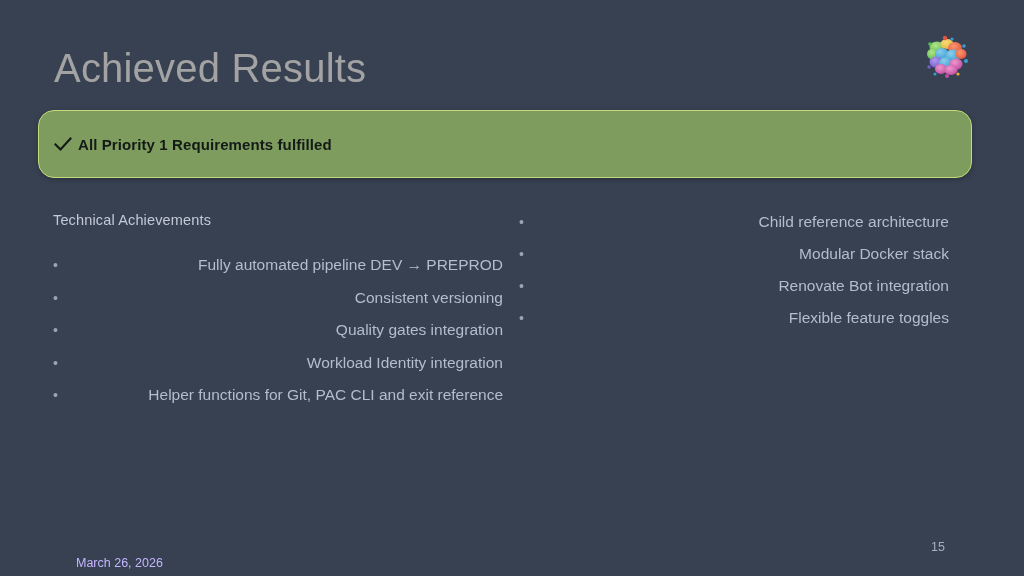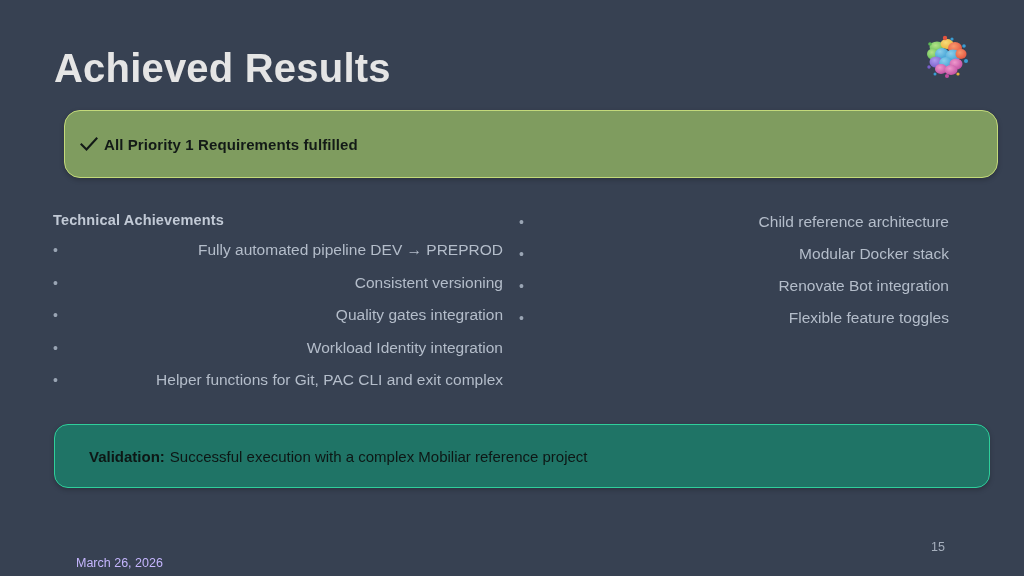--- a/index.html
+++ b/index.html
@@ -23,41 +23,41 @@
     box-sizing: border-box;
   }
 
   
   .slide-title {
     position: absolute;
     left: 54px;
     top: 44px;
     font-size: 40px;
     line-height: 48px;
-    font-weight: 700;
-    color: #e5e5e5;
+    font-weight: 400;
+    color: #a3a3a3;
     letter-spacing: 0.2px;
     white-space: nowrap;
     text-align: right;
   }
 
   
   .logo {
     position: absolute;
     right: 51px;
     top: 30px;
     width: 52px;
     height: 52px;
   }
   .logo svg { display: block; width: 52px; height: 52px; }
 
   
   .banner-success {
     position: absolute;
-    left: 64px;
+    left: 38px;
     top: 110px;
     width: 934px;
     height: 68px;
     background: #7f9c5f;
     border: 1.5px solid #c3d97a;
     border-radius: 16px;
     box-sizing: border-box;
     display: flex;
     align-items: center;
     padding-left: 12px;
@@ -85,24 +85,24 @@
   
   .col {
     position: absolute;
     top: 212px;
   }
   .col-left  { left: 53px;  width: 450px; }
   .col-right { left: 519px; width: 430px; }
 
   .col-heading {
     font-size: 14.5px;
-    font-weight: bold;
+    font-weight: normal;
     color: #c2cad6;
     letter-spacing: 0.15px;
-    margin: 0 0 12px 0;
+    margin: 0 0 27px 0;
     white-space: nowrap;
   }
   .col-right .col-heading { margin-bottom: 11px; }
 
   .bullets { list-style: none; margin: 0; padding: 0; }
   .bullets li {
     display: flex;
     align-items: baseline;
     font-size: 15.5px;
     color: #b4bdca;
@@ -255,21 +255,21 @@
       <li>
         <span class="dot">•</span>
         <span class="bullet-text">Quality gates integration</span>
       </li>
       <li>
         <span class="dot">•</span>
         <span class="bullet-text">Workload Identity integration</span>
       </li>
       <li>
         <span class="dot">•</span>
-        <span class="bullet-text">Helper functions for Git, PAC CLI and exit complex</span>
+        <span class="bullet-text">Helper functions for Git, PAC CLI and exit reference</span>
       </li>
     </ul>
   </div>
 
   <div class="col col-right">
     <ul class="bullets">
       <li>
         <span class="dot">•</span>
         <span class="bullet-text">Child reference architecture</span>
       </li>
@@ -281,21 +281,17 @@
         <span class="dot">•</span>
         <span class="bullet-text">Renovate Bot integration</span>
       </li>
       <li>
         <span class="dot">•</span>
         <span class="bullet-text">Flexible feature toggles</span>
       </li>
     </ul>
   </div>
 
-  <div class="banner-validation">
-    <span class="v-label">Validation:</span>
-    <span class="v-text">Successful execution with a complex Mobiliar reference project</span>
-  </div>
 
   <div class="footer-date">March 26, 2026</div>
   <div class="footer-page">15</div>
 
 </div>
 
 </body></html>

